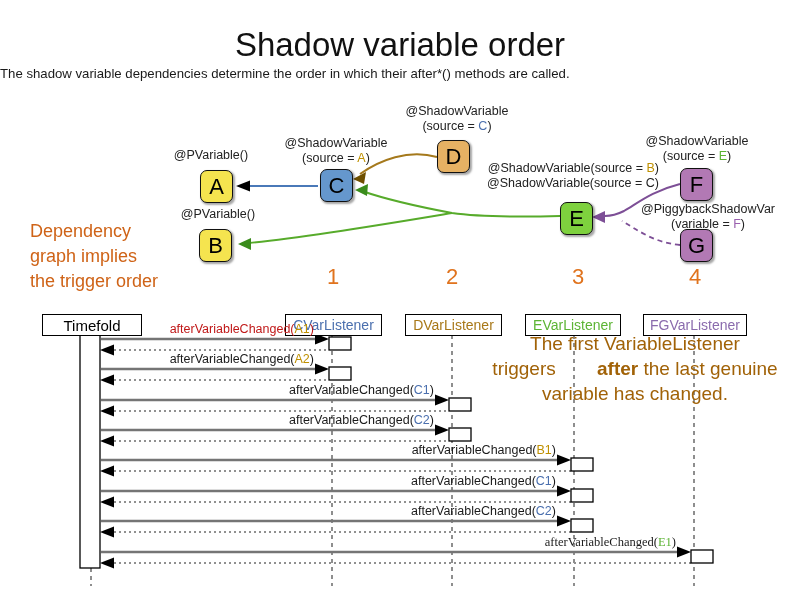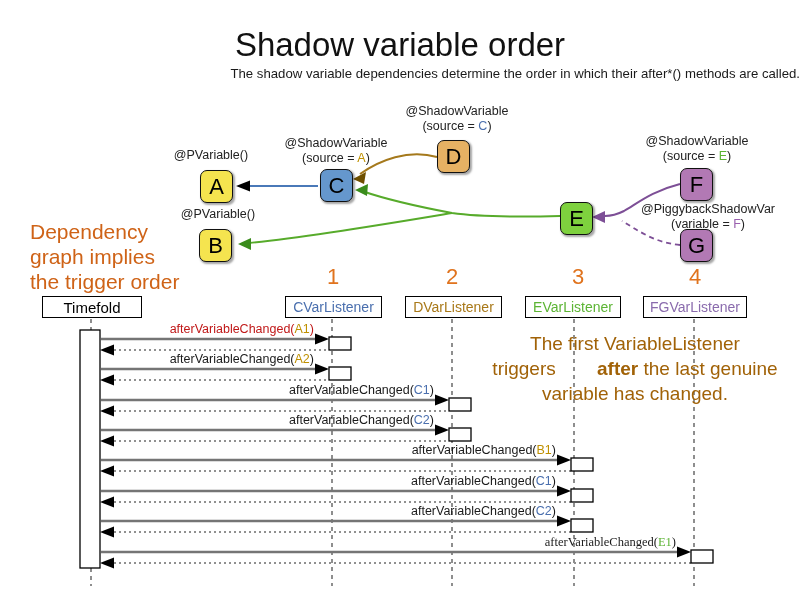--- a/index.html
+++ b/index.html
@@ -1,21 +1,21 @@
 <!DOCTYPE html>
 <html><head>
 <meta charset="utf-8">
 <style>
   html,body{margin:0;padding:0;background:#fff;}
   .page{position:relative;width:800px;height:600px;background:#fff;overflow:hidden;
         font-family:"Liberation Sans","DejaVu Sans",sans-serif;color:#1a1a1a;}
   svg.lines{position:absolute;left:0;top:0;z-index:1;}
   .txt{position:absolute;z-index:3;}
   .page-title{left:0;top:26px;width:800px;text-align:center;font-size:33px;color:#111;}
-  .page-subtitle{left:0;top:66px;width:800px;text-align:right;font-size:13.2px;color:#1a1a1a;}
+  .page-subtitle{left:0;top:66px;width:800px;text-align:left;font-size:13.2px;color:#1a1a1a;}
   .node{position:absolute;z-index:2;width:31px;height:31px;border:1.5px solid #111;border-radius:7px;
         display:flex;align-items:center;justify-content:center;font-size:22px;color:#000;
         box-shadow:1.5px 1.5px 2px rgba(0,0,0,0.35);}
   .n-a{left:200px;top:170px;background:#f5e44f;}
   .n-b{left:199px;top:229px;background:#f5e44f;}
   .n-c{left:320px;top:169px;background:#6597cd;}
   .n-d{left:437px;top:140px;background:#e6b163;}
   .n-e{left:560px;top:202px;background:#7ed13e;}
   .n-f{left:680px;top:168px;background:#b279b4;}
   .n-g{left:680px;top:229px;background:#b279b4;}
@@ -23,27 +23,27 @@
        color:#222;white-space:nowrap;}
   .ann-a{left:131px;top:148px;width:160px;}
   .ann-b{left:138px;top:207px;width:160px;}
   .ann-c{left:256px;top:136px;width:160px;}
   .ann-d{left:377px;top:104px;width:160px;}
   .ann-f{left:617px;top:134px;width:160px;}
   .ann-e{right:141px;top:161px;text-align:right;}
   .ann-g{left:628px;top:202px;width:160px;}
   .t-gold{color:#bf9000;}  .t-blue{color:#4a6fae;}  .t-green{color:#5cb434;}
   .t-purple{color:#9a5fae;}
-  .note-left{left:30px;top:219px;font-size:21px;line-height:25px;color:#cf6317;}
+  .note-left{left:30px;top:219px;font-size:18px;line-height:25px;color:#cf6317;}
   .callout{left:480px;top:331px;width:310px;text-align:center;font-size:19px;line-height:25px;color:#a16207;}
   .callout b{font-weight:bold;margin-left:36px;}
   .seq-num{position:absolute;z-index:3;width:40px;text-align:center;top:264px;
            font-size:22px;color:#e0731d;}
   .num-1{left:313px;} .num-2{left:432px;} .num-3{left:558px;} .num-4{left:675px;}
-  .head-box{position:absolute;z-index:2;top:296px;height:20px;background:#fff;border:1.2px solid #000;
+  .head-box{position:absolute;z-index:2;top:314px;height:20px;background:#fff;border:1.2px solid #000;
             display:flex;align-items:center;justify-content:center;font-size:14px;text-align:center;}
   .hb-actor{left:42px;width:98px;color:#000;font-size:15px;}
   .hb-c{left:285px;width:95px;color:#4a6fae;}
   .hb-d{left:405px;width:95px;color:#a87818;}
   .hb-e{left:525px;width:94px;color:#5cb434;}
   .hb-fg{left:643px;width:102px;color:#8a6bad;}
   .msg-label{position:absolute;z-index:3;font-size:12.5px;white-space:nowrap;color:#1a1a1a;}
   .m-red{color:#c01818;}
   .r1{right:486px;top:322px;} .r2{right:486px;top:352px;}
   .r3{right:366px;top:383px;} .r4{right:366px;top:413px;}
@@ -173,20 +173,24 @@
     <div><span>(source = </span><span class="t-gold">A</span><span>)</span></div>
   </div>
   <div class="ann ann-d">
     <div>@ShadowVariable</div>
     <div><span>(source = </span><span class="t-blue">C</span><span>)</span></div>
   </div>
   <div class="ann ann-f">
     <div>@ShadowVariable</div>
     <div><span>(source = </span><span class="t-green">E</span><span>)</span></div>
   </div>
+  <div class="ann ann-e">
+    <div><span>@ShadowVariable(source = </span><span class="t-gold">B</span><span>)</span></div>
+    <div>@ShadowVariable(source = C)</div>
+  </div>
   <div class="ann ann-g">
     <div>@PiggybackShadowVar</div>
     <div><span>(variable = </span><span class="t-purple">F</span><span>)</span></div>
   </div>
 
   <div class="txt note-left">
     <div>Dependency</div>
     <div>graph implies</div>
     <div>the trigger order</div>
   </div>

